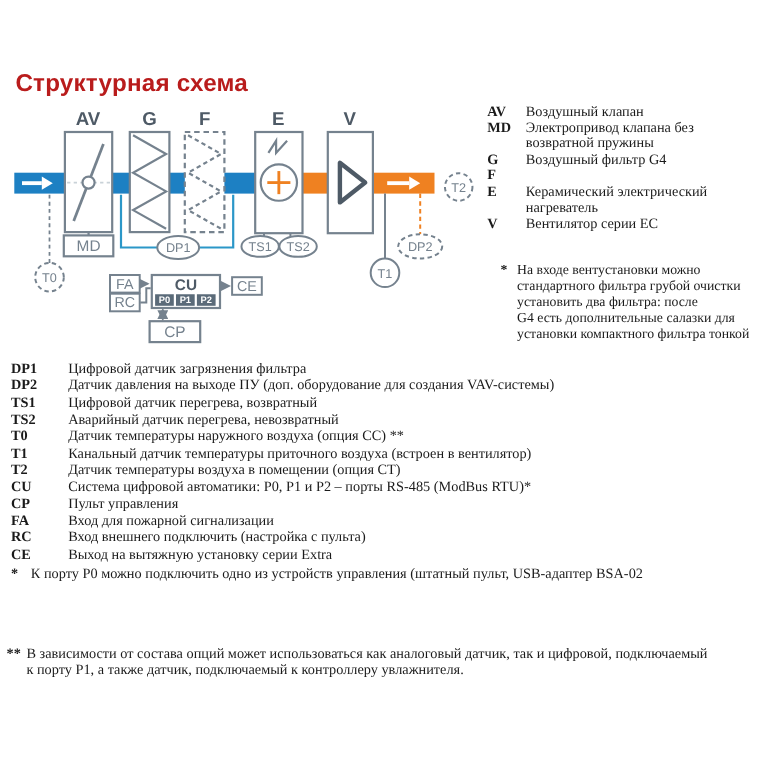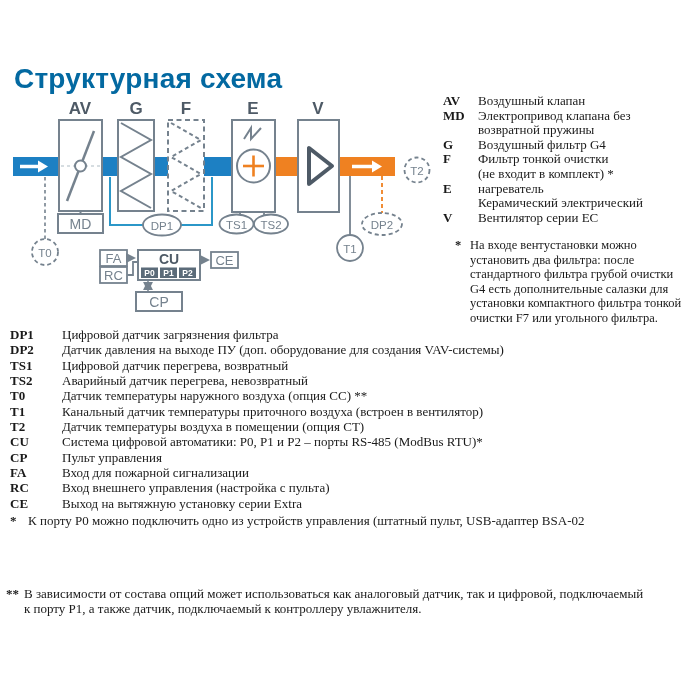--- a/index.html
+++ b/index.html
@@ -1,20 +1,20 @@
 <!DOCTYPE html>
 <html><head>
 <meta charset="utf-8">
 <style>
   html,body{margin:0;padding:0;background:#ffffff;}
   #page{position:relative;width:700px;height:700px;background:#ffffff;overflow:hidden;
         font-family:"Liberation Serif",serif;color:#1a1a1a;}
   
   #title{position:absolute;left:14px;top:63px;font-family:"Liberation Sans",sans-serif;
-         font-weight:bold;font-size:28px;color:#0369a1;letter-spacing:0.2px;}
+         font-weight:bold;font-size:22px;color:#b91c1c;letter-spacing:0.2px;}
   
   #schematic{position:absolute;left:0;top:60px;width:440px;height:270px;}
   
   #legend{position:absolute;left:443px;top:94px;width:252px;font-size:13px;line-height:14.6px;}
   .lg-row{display:grid;grid-template-columns:35px 1fr;}
   .lg-code{font-weight:bold;}
   
   #side-note{position:absolute;left:455px;top:238px;width:245px;display:flex;gap:5px;
              font-size:12.5px;line-height:14.55px;}
   #side-note .marker{font-weight:bold;width:10px;flex:0 0 10px;}
@@ -191,49 +191,44 @@
       </div>
     </div>
     <div class="lg-row">
       <div class="lg-code">G</div>
       <div>
           <div>Воздушный фильтр G4</div>
         </div>
     </div>
     <div class="lg-row">
       <div class="lg-code">F</div>
-      <div>
-        <div>Фильтр тонкой очистки</div>
-        <div>(не входит в комплект) *</div>
-      </div>
     </div>
     <div class="lg-row">
       <div class="lg-code">E</div>
       <div>
+        <div>Керамический электрический</div>
         <div>нагреватель</div>
-        <div>Керамический электрический</div>
       </div>
     </div>
     <div class="lg-row">
       <div class="lg-code">V</div>
       <div>
           <div>Вентилятор серии ЕС</div>
         </div>
     </div>
   </div>
 
   <div id="side-note">
     <div class="marker">*</div>
     <div>
       <div>На входе вентустановки можно</div>
+      <div>стандартного фильтра грубой очистки</div>
       <div>установить два фильтра: после</div>
-      <div>стандартного фильтра грубой очистки</div>
       <div>G4 есть дополнительные салазки для</div>
       <div>установки компактного фильтра тонкой</div>
-      <div>очистки F7 или угольного фильтра.</div>
     </div>
   </div>
 
   <div id="abbr-list">
     <div class="ab-row">
       <div class="ab-code">DP1</div>
       <div>Цифровой датчик загрязнения фильтра</div>
     </div>
     <div class="ab-row">
       <div class="ab-code">DP2</div>
@@ -266,21 +261,21 @@
     <div class="ab-row">
       <div class="ab-code">CP</div>
       <div>Пульт управления</div>
     </div>
     <div class="ab-row">
       <div class="ab-code">FA</div>
       <div>Вход для пожарной сигнализации</div>
     </div>
     <div class="ab-row">
       <div class="ab-code">RC</div>
-      <div>Вход внешнего управления (настройка с пульта)</div>
+      <div>Вход внешнего подключить (настройка с пульта)</div>
     </div>
     <div class="ab-row">
       <div class="ab-code">CE</div>
       <div>Выход на вытяжную установку серии Extra</div>
     </div>
   </div>
 
   <div class="footnote" id="footnote-1">
     <div class="marker">*</div>
     <div>

